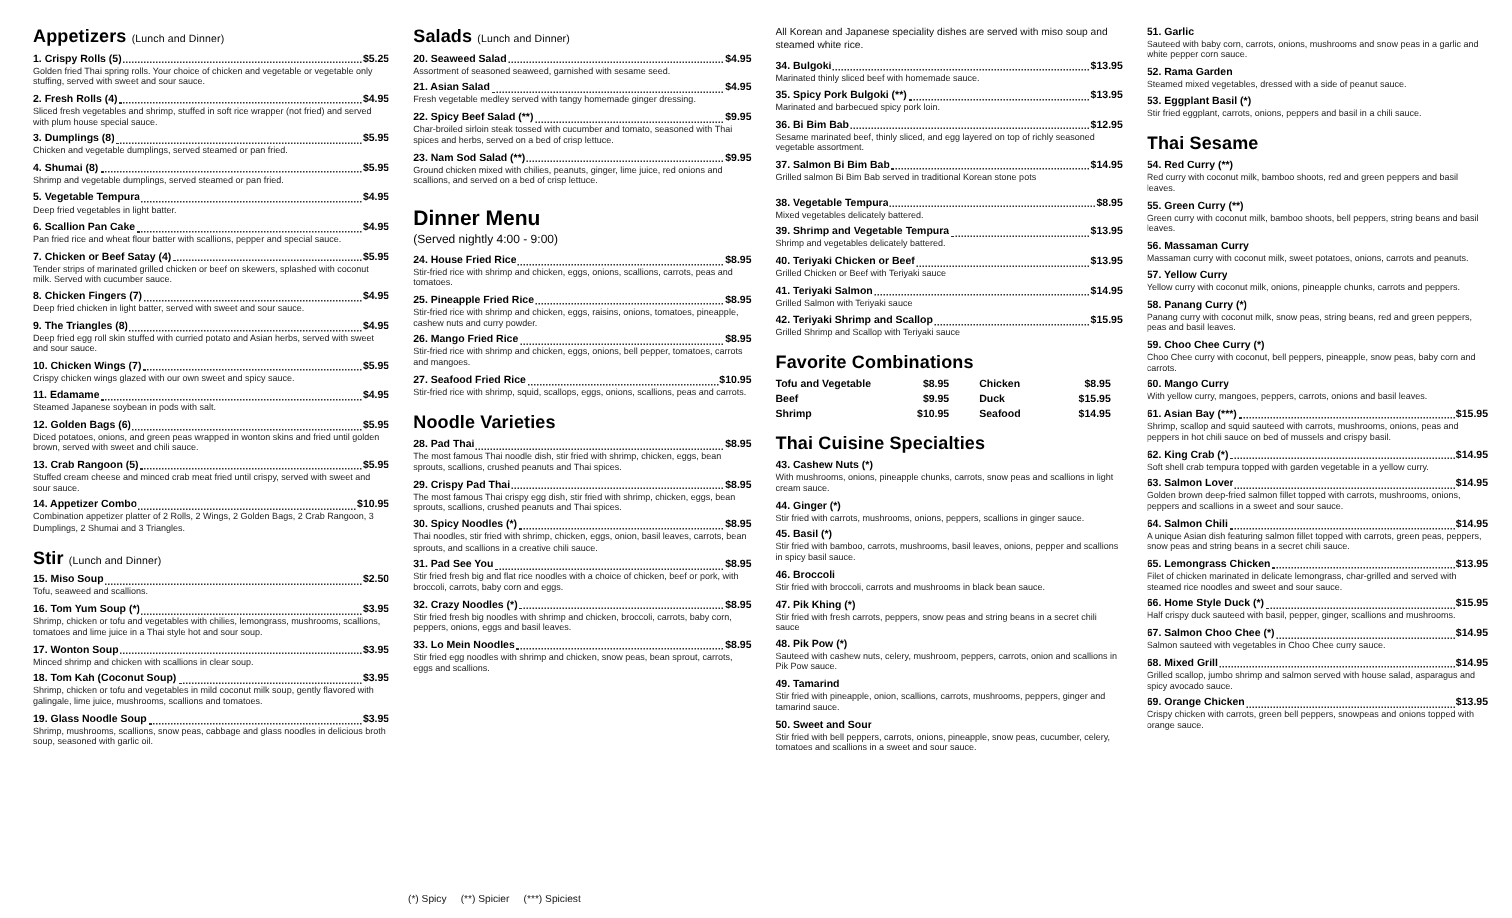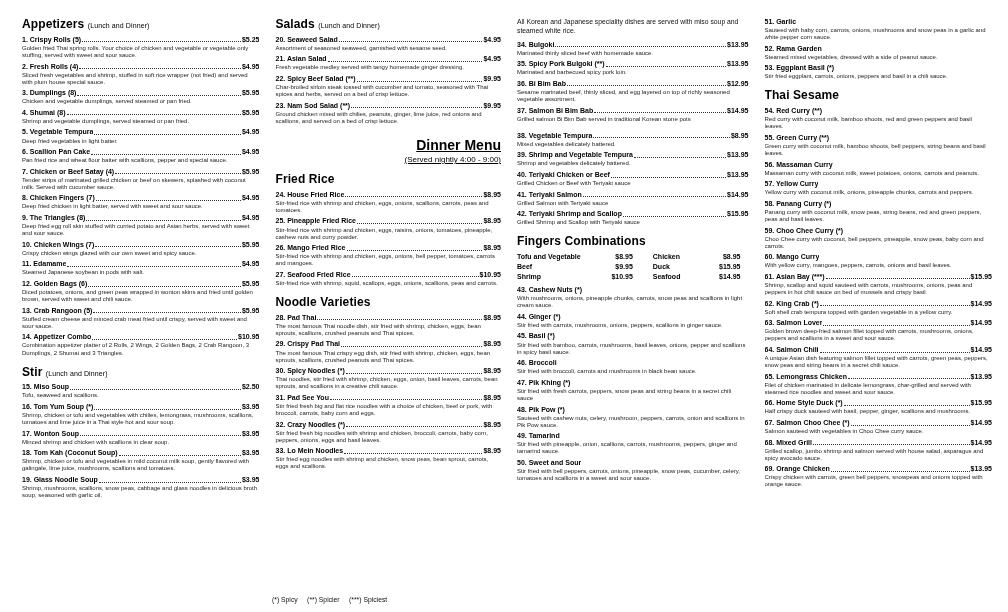--- a/index.html
+++ b/index.html
@@ -27,21 +27,21 @@
     margin:9px 0 4px 0;
     letter-spacing:.1px;
   }
   .col > .section-heading:first-child { margin-top:0; }
   .section-heading .suffix { font-size:7px; font-weight:normal; }
 
   .section-intro {
     font-size:6.8px; line-height:1.3; margin:0 0 5px 0; color:#111;
   }
 
-  .banner { text-align:right; margin:12px 0 6px 0;text-decoration:underline; }
+  .banner { text-align:left; margin:12px 0 6px 0; }
   .banner-title { font-size:14px; font-weight:bold; }
   .banner-sub { font-size:8px; margin-top:2px; }
 
   .menu-item { margin-bottom:3.5px; }
   .menu-item.gap-before { margin-top:9px; }
   .item-line {
     display:flex; align-items:flex-end;
     font-size:7px; font-weight:bold; line-height:1.15;
   }
   .item-name { white-space:nowrap; overflow:hidden; text-overflow:ellipsis; }
@@ -263,21 +263,20 @@
           <span class="item-name">23. Nam Sod Salad (**)</span>
           <span class="leader"></span>
           <span class="price">$9.95</span>
         </div>
         <div class="desc">Ground chicken mixed with chilies, peanuts, ginger, lime juice, red onions and scallions, and served on a bed of crisp lettuce.</div>
       </div>
       <div class="banner">
         <div class="banner-title">Dinner Menu</div>
         <div class="banner-sub">(Served nightly 4:00 - 9:00)</div>
       </div>
-      <div class="section-heading"><span>Fried Rice</span></div>
       <div class="menu-item">
         <div class="item-line">
           <span class="item-name">24. House Fried Rice</span>
           <span class="leader"></span>
           <span class="price">$8.95</span>
         </div>
         <div class="desc">Stir-fried rice with shrimp and chicken, eggs, onions, scallions, carrots, peas and tomatoes.</div>
       </div>
       <div class="menu-item">
         <div class="item-line">
@@ -420,21 +419,21 @@
         <div class="desc">Grilled Salmon with Teriyaki sauce</div>
       </div>
       <div class="menu-item">
         <div class="item-line">
           <span class="item-name">42. Teriyaki Shrimp and Scallop</span>
           <span class="leader"></span>
           <span class="price">$15.95</span>
         </div>
         <div class="desc">Grilled Shrimp and Scallop with Teriyaki sauce</div>
       </div>
-      <div class="section-heading"><span>Fingers Combinations</span></div>
+      <div class="section-heading"><span>Favorite Combinations</span></div>
       <div class="combos-grid">
         <div class="combo-item">
           <span class="combo-name">Tofu and Vegetable</span>
           <span class="combo-price">$8.95</span>
         </div>
         <div class="combo-item">
           <span class="combo-name">Chicken</span>
           <span class="combo-price">$8.95</span>
         </div>
         <div class="combo-item">
@@ -447,20 +446,21 @@
         </div>
         <div class="combo-item">
           <span class="combo-name">Shrimp</span>
           <span class="combo-price">$10.95</span>
         </div>
         <div class="combo-item">
           <span class="combo-name">Seafood</span>
           <span class="combo-price">$14.95</span>
         </div>
       </div>
+      <div class="section-heading"><span>Thai Cuisine Specialties</span></div>
       <div class="menu-item">
         <div class="item-line">
           <span class="item-name">43. Cashew Nuts (*)</span>
         </div>
         <div class="desc">With mushrooms, onions, pineapple chunks, carrots, snow peas and scallions in light cream sauce.</div>
       </div>
       <div class="menu-item">
         <div class="item-line">
           <span class="item-name">44. Ginger (*)</span>
         </div>

